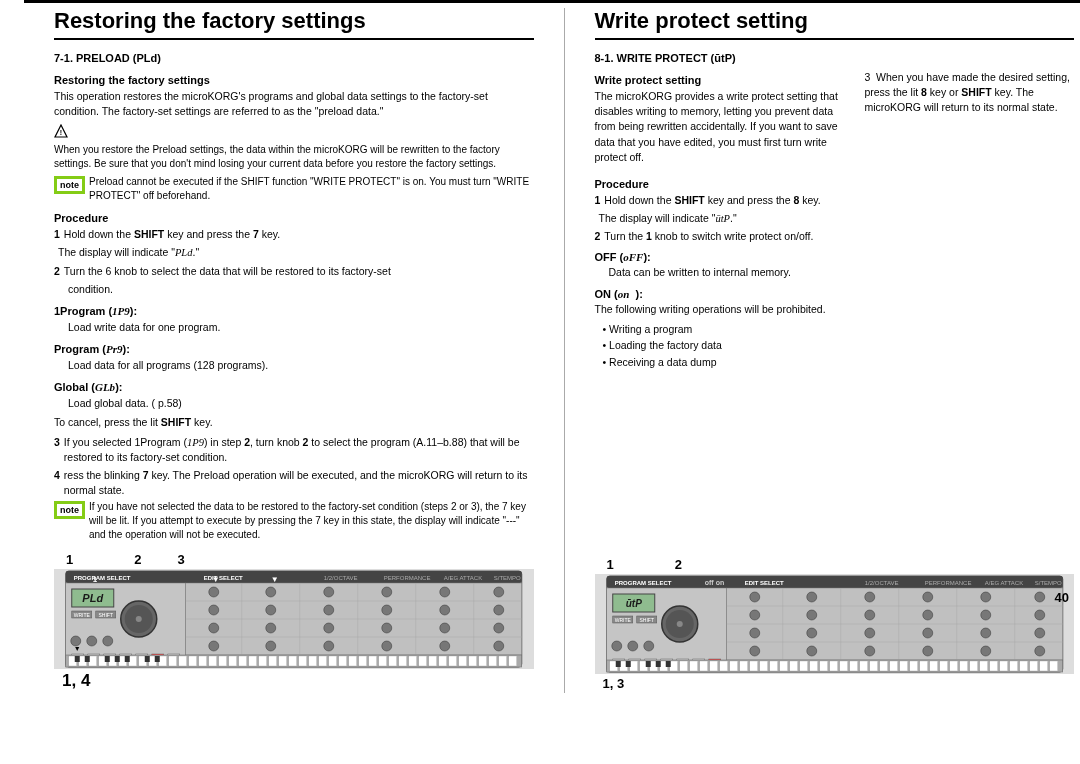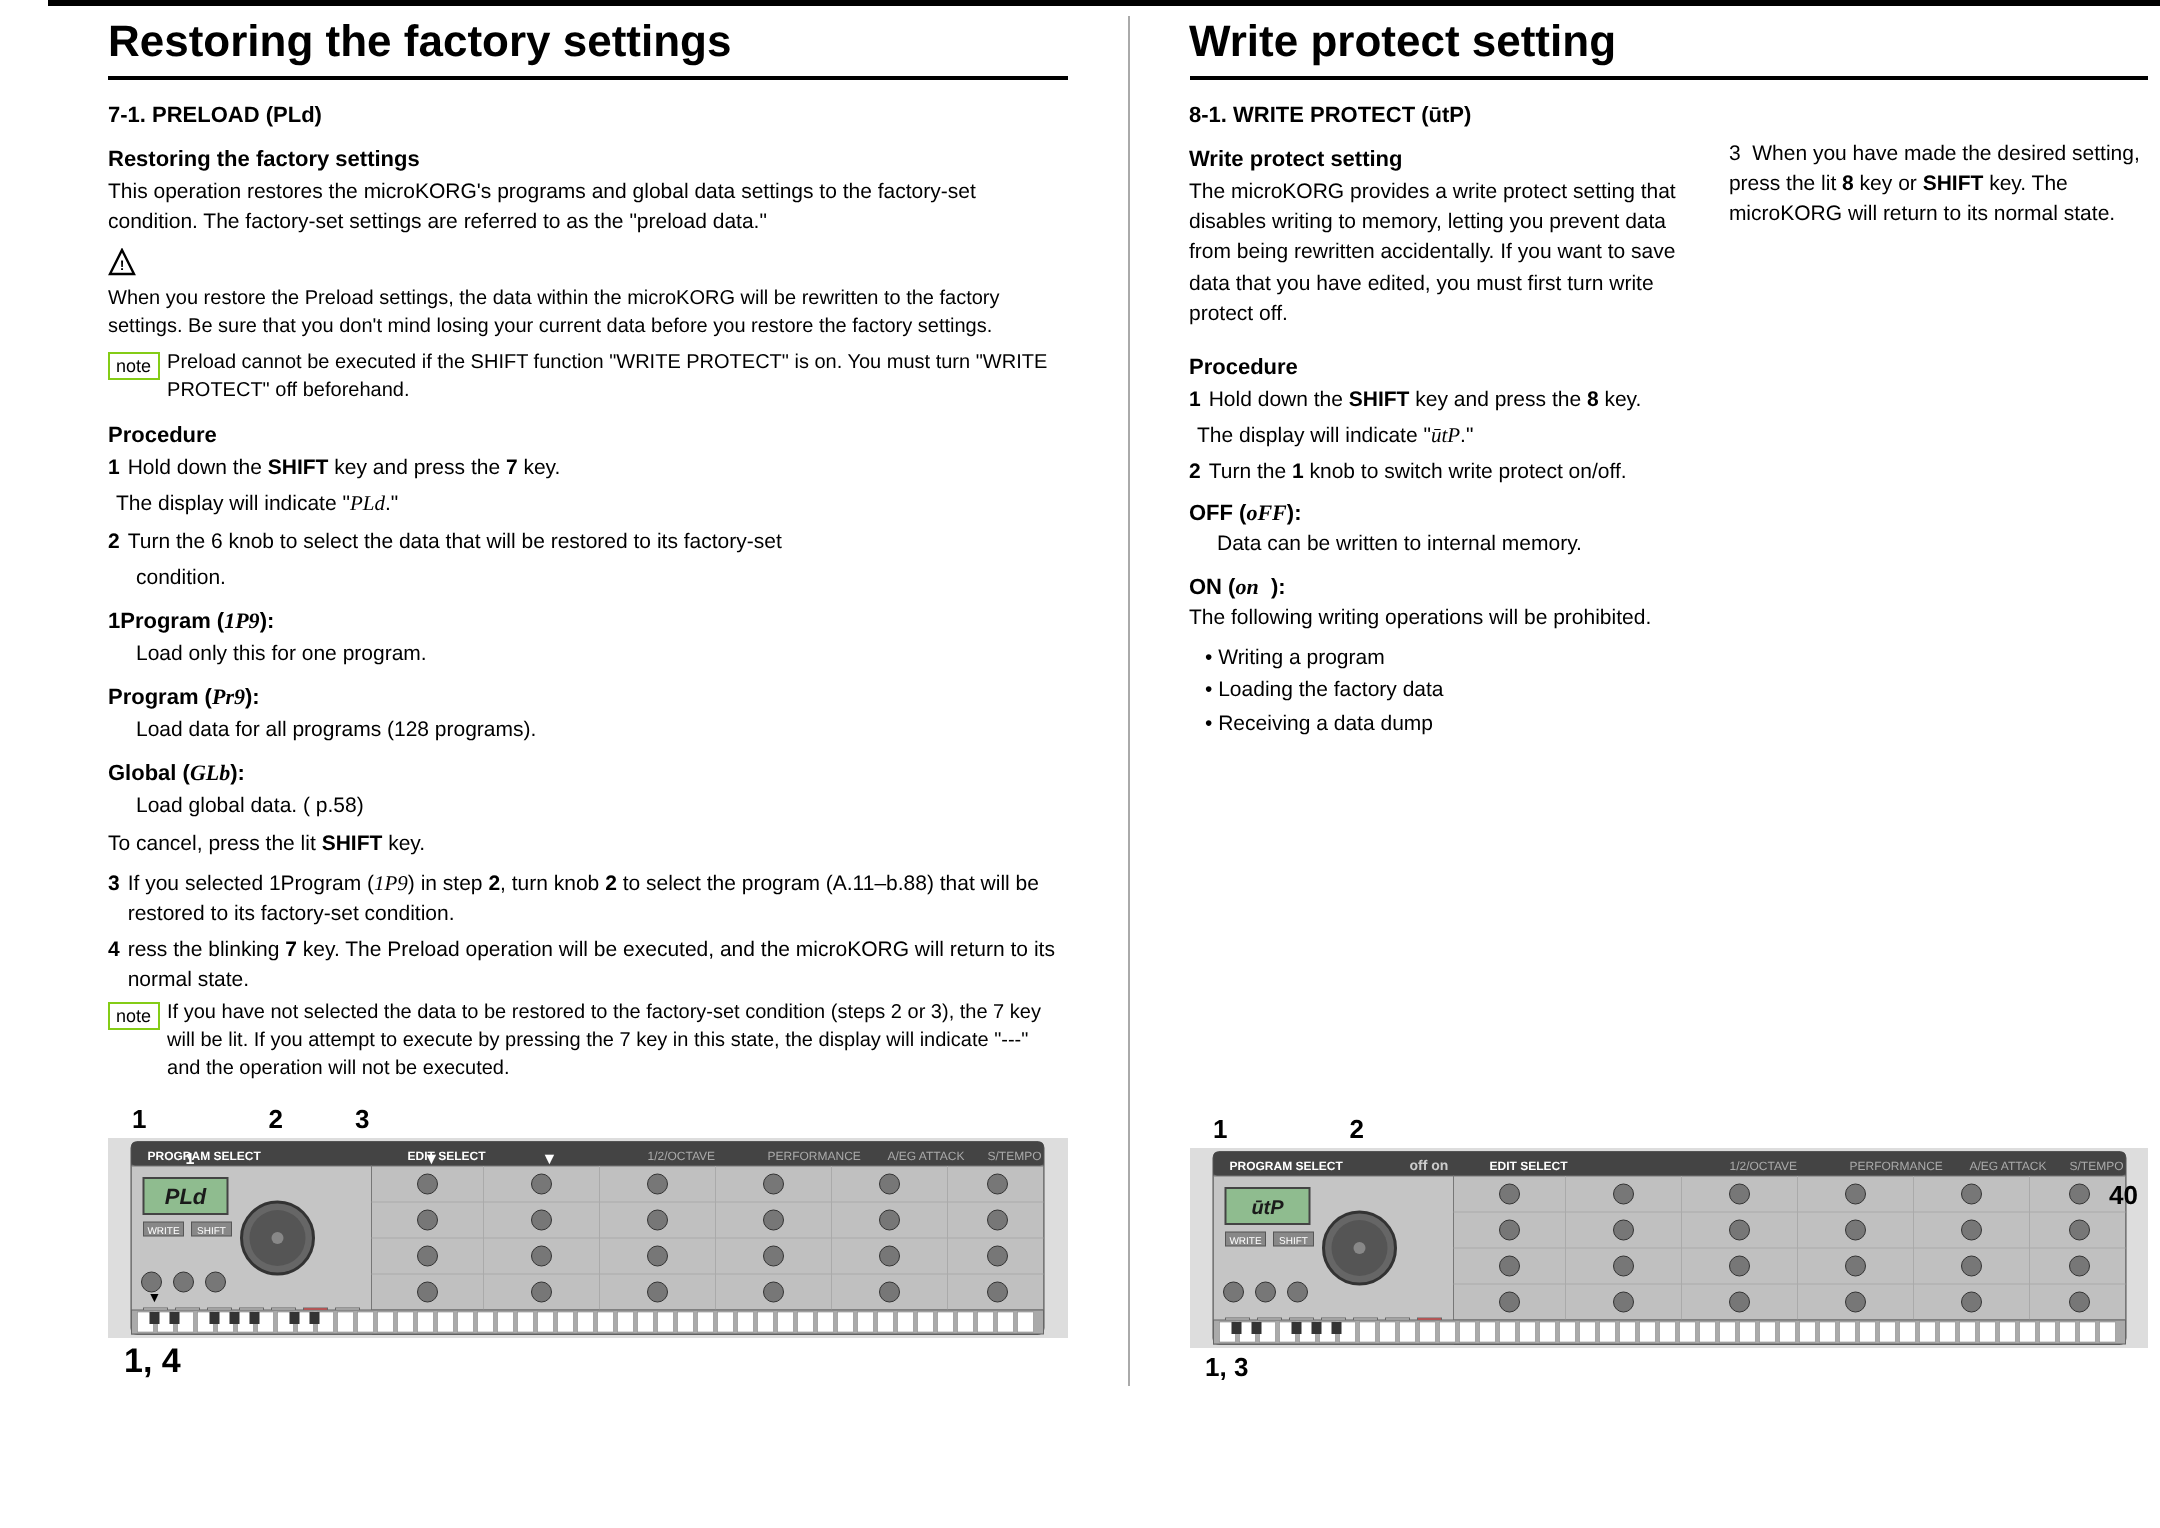--- a/index.html
+++ b/index.html
@@ -104,22 +104,22 @@
 
     .note-block {
       display: flex;
       align-items: flex-start;
       margin-bottom: 4px;
       gap: 4px;
     }
 
     .note-icon {
       font-size: 9px;
-      font-weight: normal;
-      border: 1px solid #84cc16;
+      font-weight: bold;
+      border: 3px solid #84cc16;
       padding: 1px 3px;
       white-space: nowrap;
       margin-top: 1px;
       flex-shrink: 0;
     }
 
     .note-text {
       font-size: 10px;
       line-height: 1.4;
     }
@@ -272,21 +272,21 @@
         </li>
         <li>
           <span class="num">2</span>
           <span>Turn the 6 knob to select the data that will be restored to its factory-set</span>
         </li>
       </ul>
 
       <p class="body-text indent-block">condition.</p>
 
       <p class="bold-label"><span class="inline-bold">1Program (<span class="disp">1P9</span>):</span></p>
-      <p class="body-text indent-block">Load only this for one program.</p>
+      <p class="body-text indent-block">Load write data for one program.</p>
 
       <p class="bold-label"><span class="inline-bold">Program (<span class="disp">Pr9</span>):</span></p>
       <p class="body-text indent-block">Load data for all programs (128 programs).</p>
 
       <p class="bold-label"><span class="inline-bold">Global (<span class="disp">GLb</span>):</span></p>
       <p class="body-text indent-block">Load global data. (  p.58)</p>
 
       <p class="body-text">To cancel, press the lit <span class="inline-bold">SHIFT</span> key.</p>
 
       <ul class="numbered-list">

